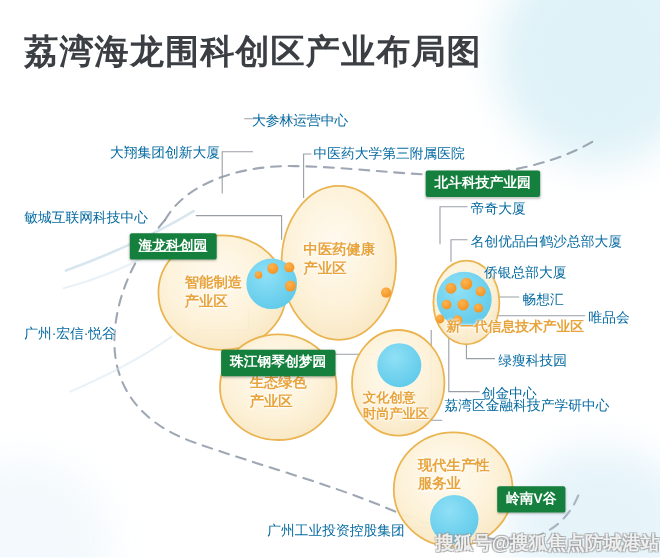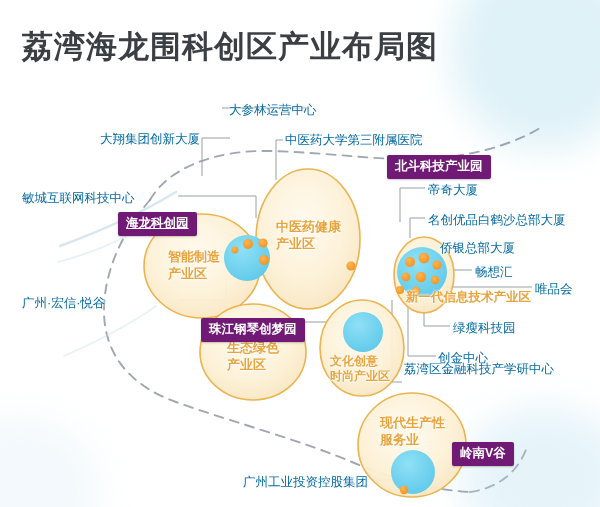--- a/index.html
+++ b/index.html
@@ -30,21 +30,21 @@
   
   .zone-label{
     position:absolute;color:#e8a43c;font-weight:700;
     text-align:left;line-height:1.28;white-space:pre;
     text-shadow:0 0 2px #fff,0 0 3px #fff,0 1px 1px rgba(255,255,255,.9);
     pointer-events:none;
   }
 
   
   .badge{
-    position:absolute;background:#701a75;color:#fff;
+    position:absolute;background:#15803d;color:#fff;
     font-weight:700;font-size:12.5px;line-height:1;
     padding:5px 8px 6px;border-radius:2px;white-space:nowrap;
     box-shadow:0 1px 2px rgba(0,0,0,.22);
   }
 
   
   .lbl{
     position:absolute;color:#0369a1;font-size:12.5px;
     white-space:nowrap;line-height:1;
     text-shadow:0 0 2px #fff,0 0 3px #fff;
@@ -187,13 +187,14 @@
       <div class="lbl" style="left: 440px; top: 242px; text-align: right;">侨银总部大厦</div>
       <div class="lbl" style="left: 22px; top: 297px;">广州·宏信·悦谷</div>
       <div class="lbl" style="left: 475px; top: 266px;">畅想汇</div>
       <div class="lbl" style="left: 535px; top: 283px;">唯品会</div>
       <div class="lbl" style="left: 453px; top: 322px;">绿瘦科技园</div>
       <div class="lbl" style="left: 438px; top: 352px;">创金中心</div>
       <div class="lbl" style="left: 404px; top: 363px;">荔湾区金融科技产学研中心</div>
       <div class="lbl" style="left: 243px; top: 476px;">广州工业投资控股集团</div>
     </div>
 
+  <div id="watermark">搜狐号@搜狐焦点防城港站</div>
 </div>
 
 </body></html>

